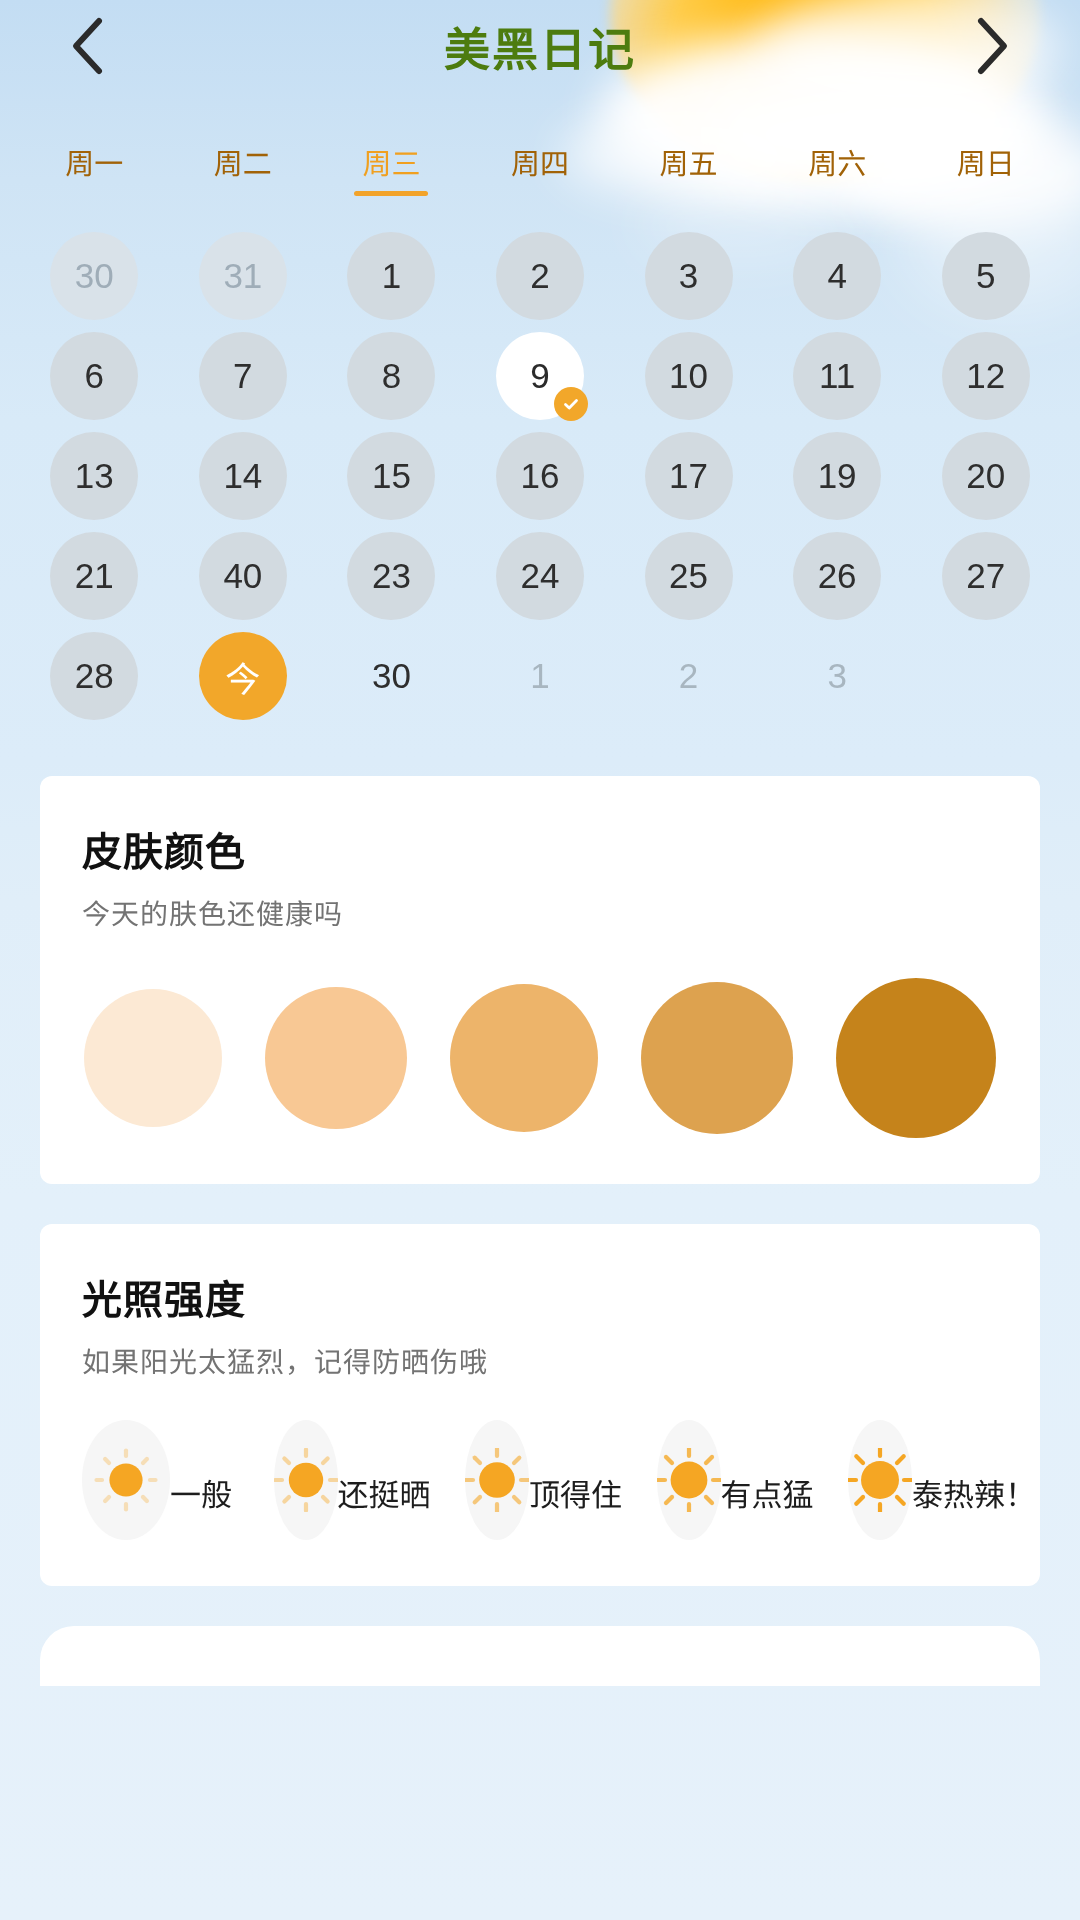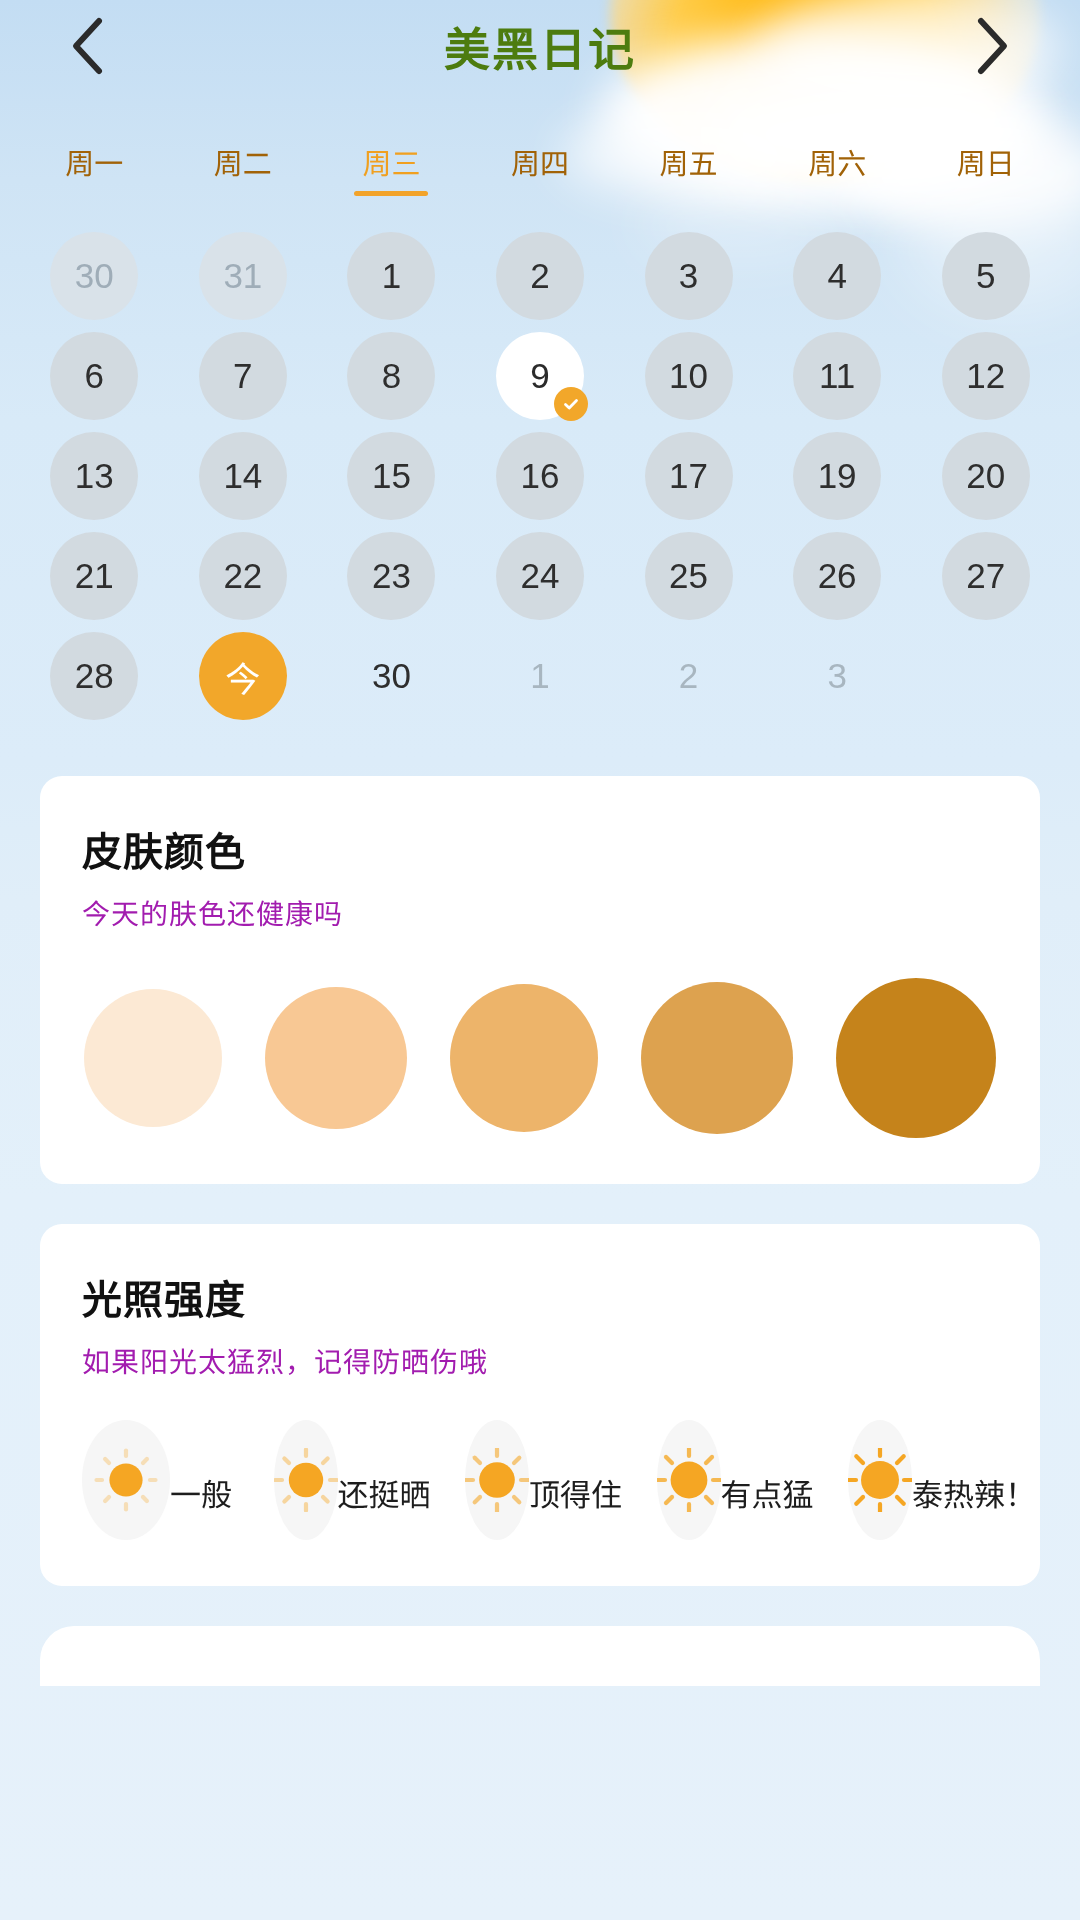--- a/index.html
+++ b/index.html
@@ -178,35 +178,35 @@
     background: #f2a72a;
     display: flex;
     align-items: center;
     justify-content: center;
   }
   .check-badge svg { display: block; }
 
   
   .card {
     background: #ffffff;
-    border-radius: 22px;
+    border-radius: 12px;
     margin: 0 40px 40px 40px;
     padding: 44px 42px 46px 42px;
     box-sizing: border-box;
   }
   .card-title {
     font-size: 40px;
     font-weight: 700;
     color: #111111;
     margin: 0;
     letter-spacing: 1px;
   }
   .card-sub {
     font-size: 28px;
-    color: #a21caf;
+    color: #737373;
     margin: 14px 0 0 0;
     letter-spacing: 1px;
   }
 
   .swatch-row {
     display: flex;
     justify-content: space-between;
     align-items: center;
     margin-top: 46px;
     padding: 0 2px;
@@ -401,21 +401,21 @@
           <span>20</span>
         </div>
       </div>
       <div class="day-cell">
         <div class="day-circle">
           <span>21</span>
         </div>
       </div>
       <div class="day-cell">
         <div class="day-circle">
-          <span>22</span>
+          <span>40</span>
         </div>
       </div>
       <div class="day-cell">
         <div class="day-circle">
           <span>23</span>
         </div>
       </div>
       <div class="day-cell">
         <div class="day-circle">
           <span>24</span>

